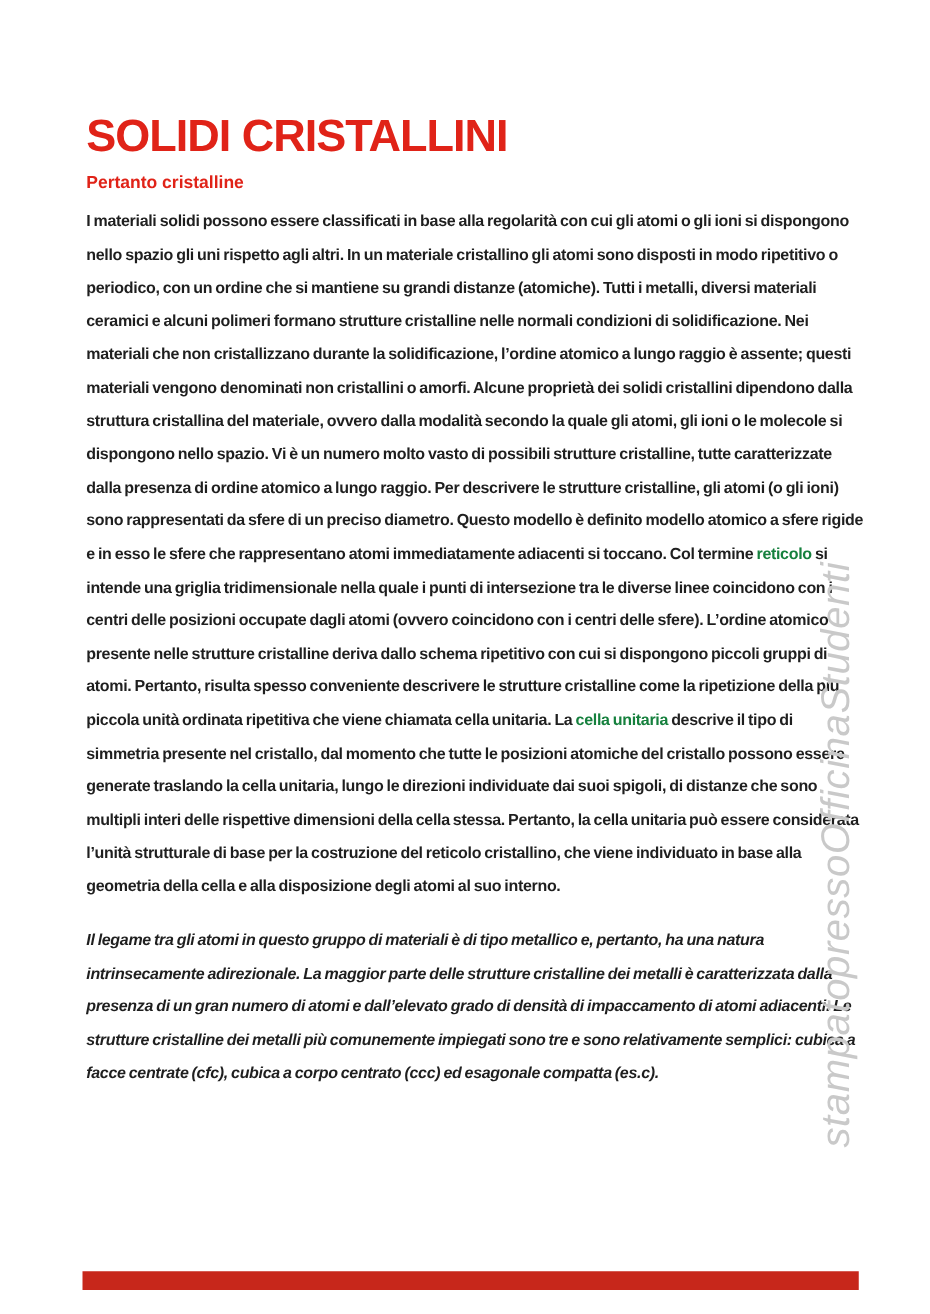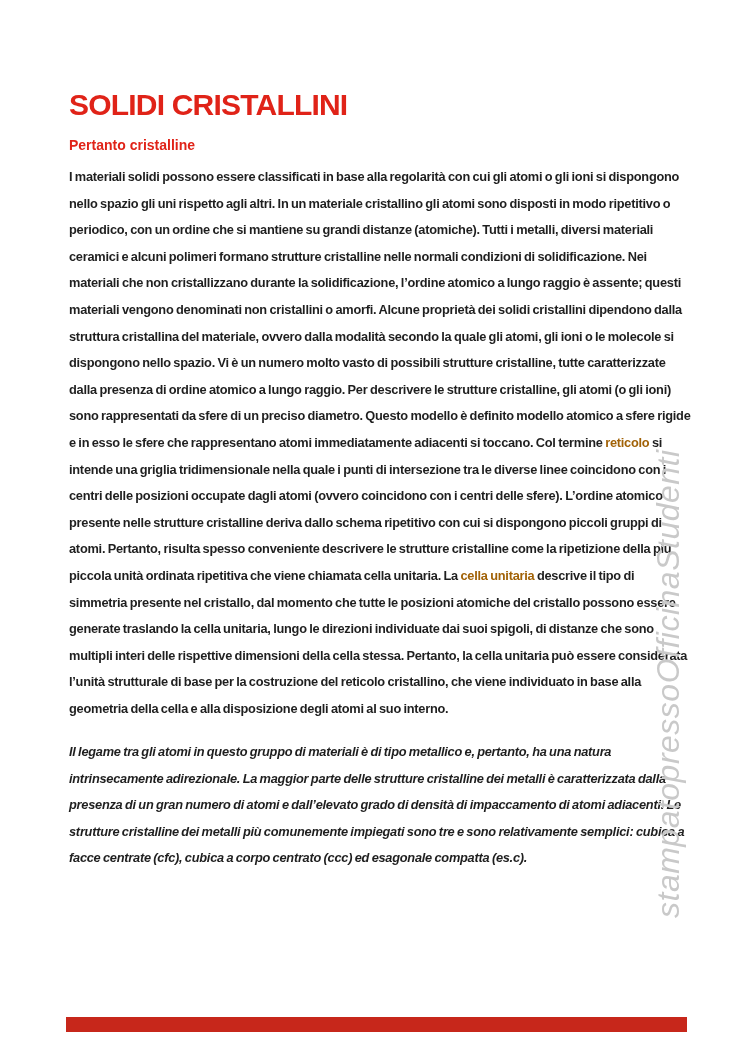--- a/index.html
+++ b/index.html
@@ -8,21 +8,21 @@
     width: 744px;
     height: 1051px;
     background: #ffffff;
     overflow: hidden;
     font-family: "Liberation Sans", sans-serif;
   }
   .title {
     position: absolute;
     left: 69px; top: 88px;
     margin: 0;
-    font-size: 30px;
+    font-size: 36px;
     font-weight: 700;
     letter-spacing: -0.8px;
     color: #e02318;
     white-space: nowrap;
   }
   .subtitle {
     position: absolute;
     left: 69px; top: 137px;
     margin: 0;
     font-size: 14px;
@@ -37,21 +37,21 @@
     margin: 0;
     font-size: 12.8px;
     font-weight: 700;
     color: #1f1f1f;
     line-height: 26.6px;
     letter-spacing: -0.25px;
     word-spacing: -0.8px;
     text-align: left;
   }
   .intro { top: 164px; }
-  .term { color: #a16207; }
+  .term { color: #15803d; }
   .heading2 {
     position: absolute;
     left: 69px; top: 708px;
     margin: 0;
     font-size: 13.5px;
     font-weight: 700;
     letter-spacing: -0.2px;
     color: #e02318;
     white-space: nowrap;
   }

